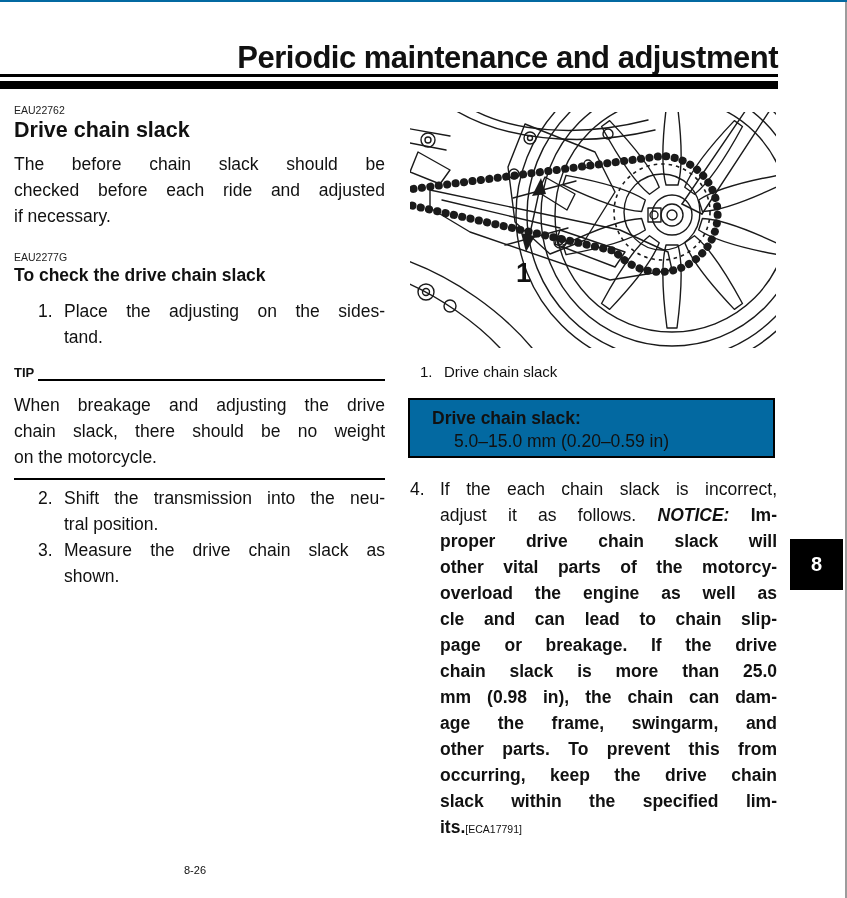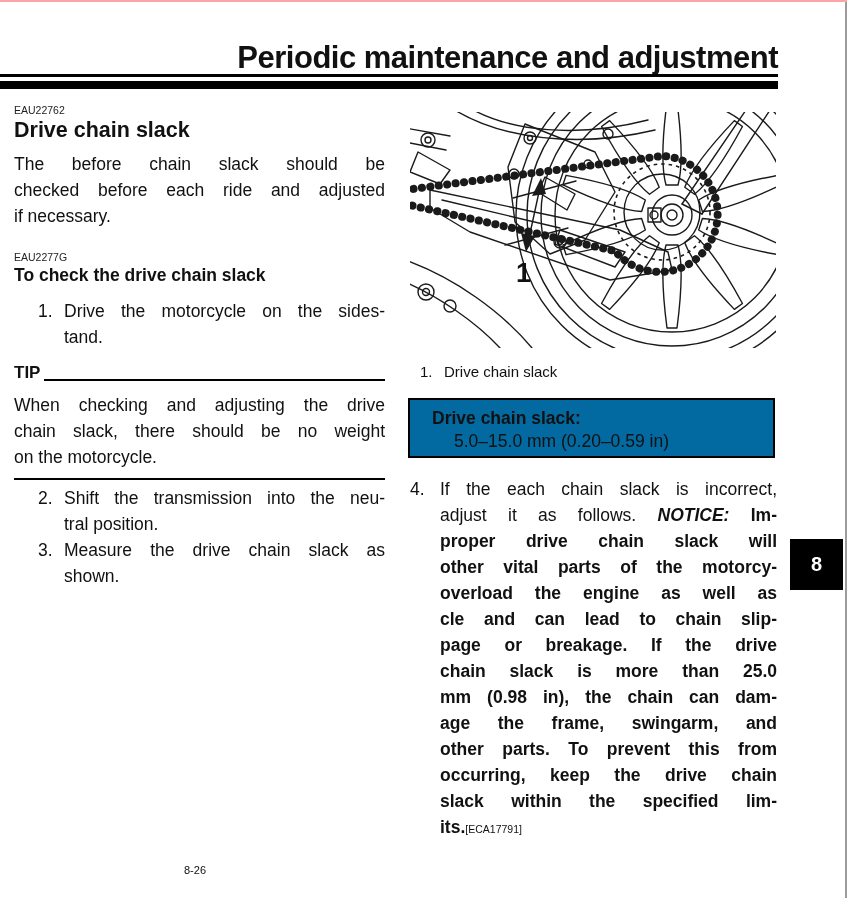--- a/index.html
+++ b/index.html
@@ -1,19 +1,19 @@
 <!DOCTYPE html>
 <html><head>
 <meta charset="utf-8">
 <style>
   html,body{margin:0;padding:0;background:#fff;}
   #page{
     position:relative; width:847px; height:898px; background:#ffffff;
     font-family:"Liberation Sans", sans-serif; color:#111; overflow:hidden;
-    border-top:2px solid #fca5a5;
+    border-top:2px solid #0369a1;
     box-sizing:border-box;
   }
   #right-edge{position:absolute; top:0; right:0; width:2px; height:898px; background:#9c9c9c;}
   
   .doc-title{
     position:absolute; top:38px; left:0; width:778px;
     text-align:right; font-size:31px; font-weight:bold; letter-spacing:-0.5px;
   }
   .rule-thin{position:absolute; top:72px; left:0; width:778px; height:3px; background:#000;}
   .rule-thick{position:absolute; top:79px; left:0; width:778px; height:8px; background:#000;}
@@ -29,21 +29,21 @@
   #lintro{top:149px;}
   #ref2{top:249px;}
   #lsubheading{position:absolute; top:263px; left:14px; font-size:17.5px; font-weight:bold;}
   .list-item{position:absolute; left:38px; width:347px; display:flex;}
   .list-num{width:26px; flex:0 0 26px; font-size:17.5px; line-height:26px;}
   .list-body{flex:1; min-width:0;}
   #step1{top:296px;}
   #step2{top:483px;}
   #step3{top:535px;}
   .tip-row{position:absolute; top:360px; left:14px; width:371px; display:flex; align-items:flex-end;}
-  .tip-label{font-size:17px; font-weight:bold; line-height:22px;}
+  .tip-label{font-size:13px; font-weight:bold; line-height:22px;}
   .tip-rule{flex:1; border-bottom:2px solid #000; margin-bottom:3px; margin-left:4px;}
   #tip-para{top:390px;}
   .hr-tip{position:absolute; top:476px; left:14px; width:371px; height:2px; background:#000;}
   #page-num{position:absolute; top:862px; left:184px; font-size:11px;}
   
   #figure{position:absolute; top:110px; left:410px; width:366px; height:236px;}
   #figure svg{display:block;}
   .fig-line{stroke:#1a1a1a; stroke-width:1.4; fill:none; stroke-linejoin:round; stroke-linecap:round;}
   .fig-chain{stroke:#1a1a1a; stroke-width:8; fill:none; stroke-linecap:round; stroke-dasharray:0.1 8.4;}
   .fig-dash{stroke:#1a1a1a; stroke-width:1.6; fill:none; stroke-dasharray:3.5 4;}
@@ -89,32 +89,32 @@
     <div class="lline">if necessary.</div>
   </div>
 
   <div class="lcol ref-code" id="ref2" style="position:absolute;">EAU2277G</div>
 
   <div id="lsubheading">To check the drive chain slack</div>
 
   <div class="list-item body-txt" id="step1">
     <div class="list-num">1.</div>
     <div class="list-body">
-      <div class="jline">Drive the motorcycle on the sides-</div>
+      <div class="jline">Place the adjusting on the sides-</div>
       <div class="lline">tand.</div>
     </div>
   </div>
 
   <div class="tip-row">
     <span class="tip-label">TIP</span>
     <span class="tip-rule"></span>
   </div>
 
   <div class="lcol body-txt" id="tip-para" style="position:absolute;">
-    <div class="jline">When checking and adjusting the drive</div>
+    <div class="jline">When breakage and adjusting the drive</div>
     <div class="jline">chain slack, there should be no weight</div>
     <div class="lline">on the motorcycle.</div>
   </div>
 
   <div class="hr-tip"></div>
 
   <div class="list-item body-txt" id="step2">
     <div class="list-num">2.</div>
     <div class="list-body">
       <div class="jline">Shift the transmission into the neu-</div>

